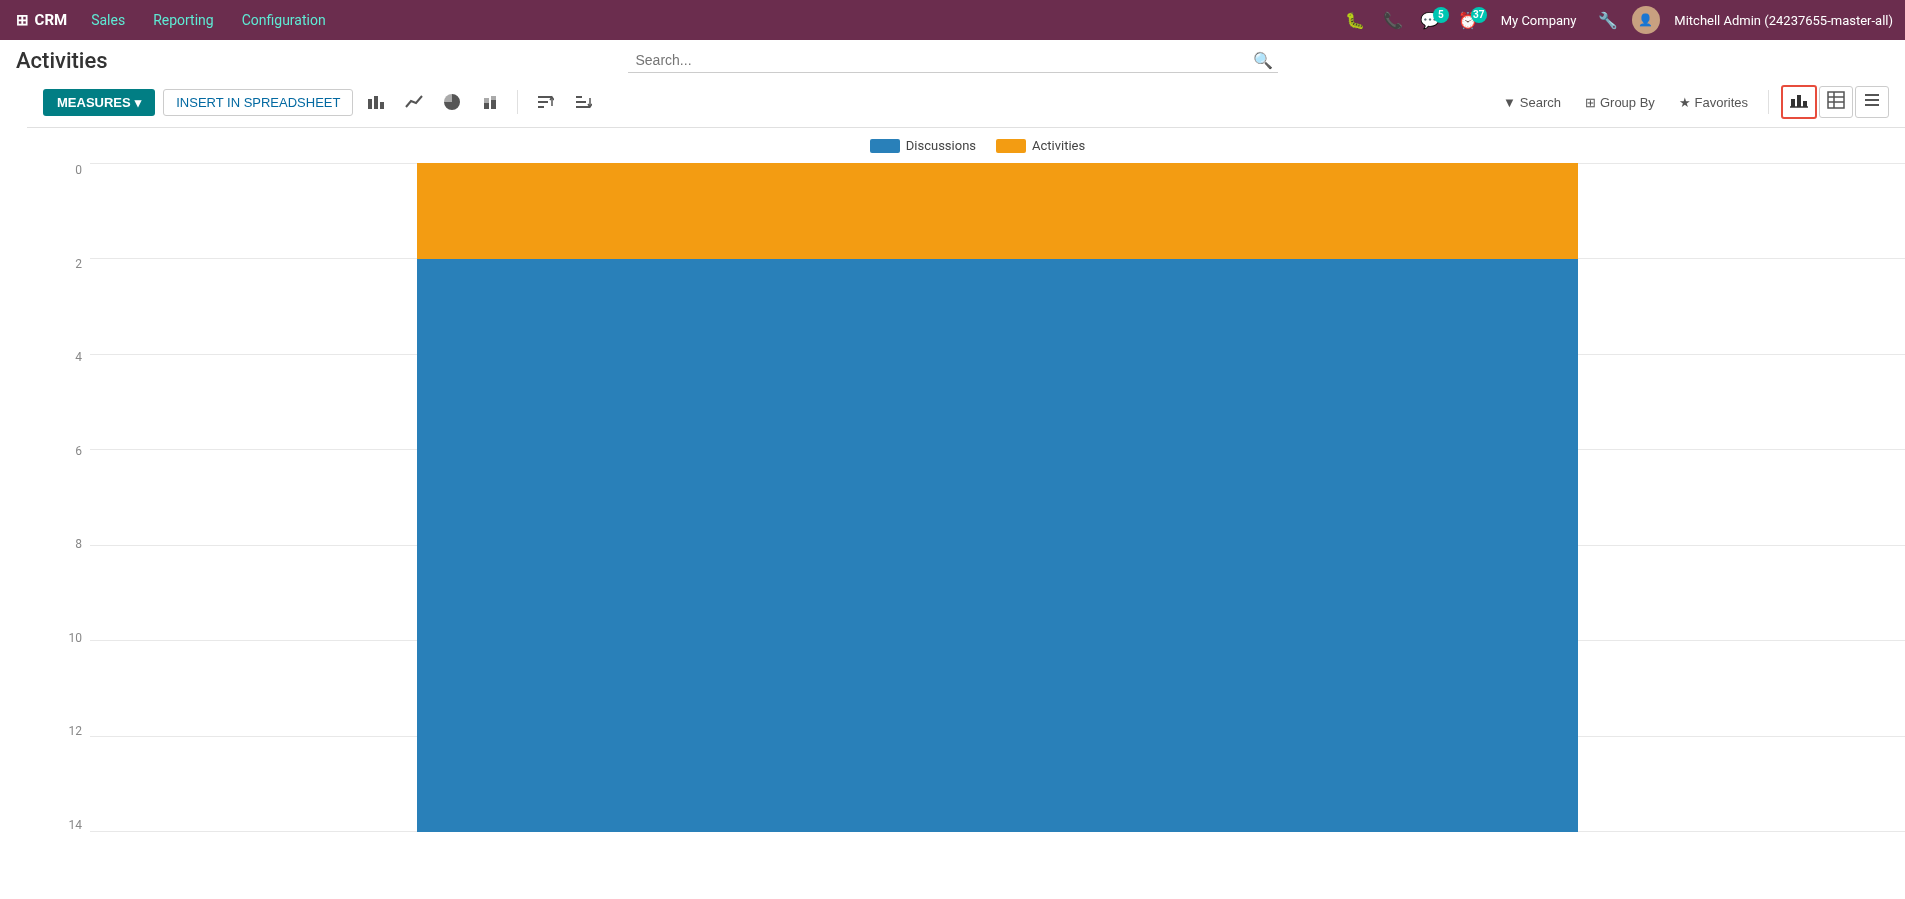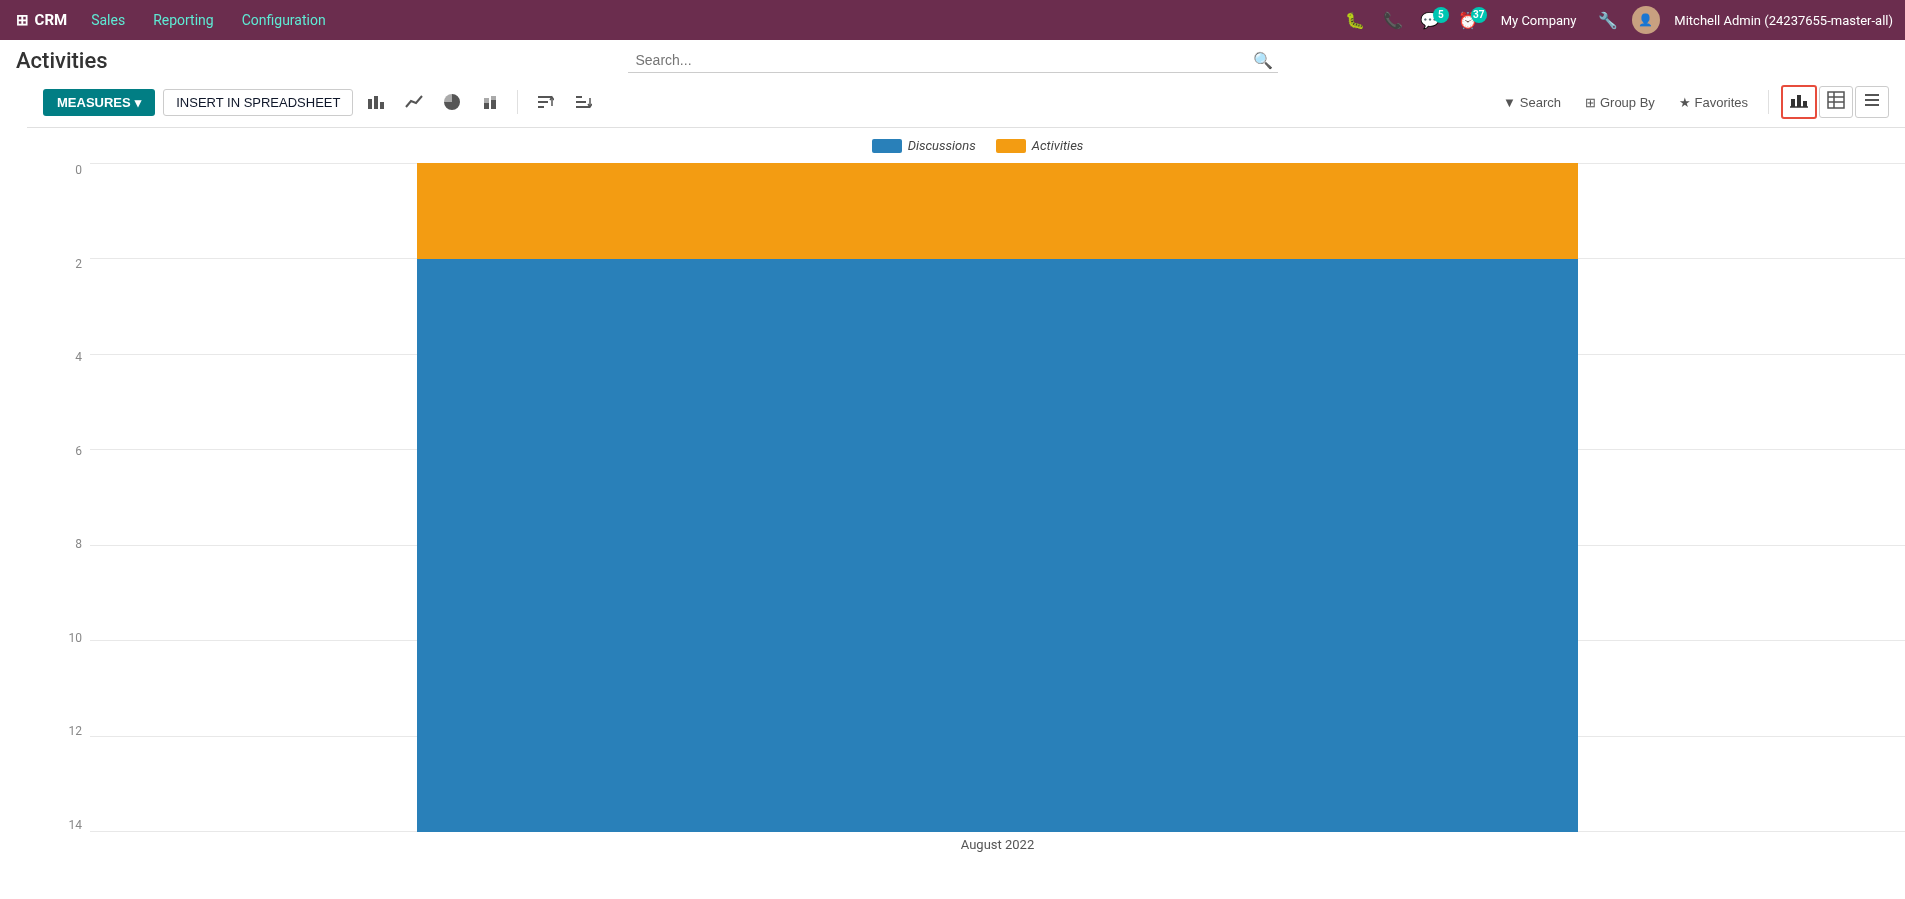--- a/index.html
+++ b/index.html
@@ -100,21 +100,21 @@
       font-weight: bold;
       border-radius: 3px;
       cursor: pointer;
       display: flex; align-items: center; gap: 4px;
     }
     .insert-spreadsheet-btn {
       background: transparent;
       border: 1px solid #ccc;
       padding: 5px 12px;
       font-size: 13px;
-      color: #0f172a;
+      color: #0369a1;
       cursor: pointer;
       border-radius: 3px;
     }
     .toolbar-icon-btn {
       background: transparent;
       border: none;
       cursor: pointer;
       padding: 4px 6px;
       font-size: 16px;
       color: #555;
@@ -161,21 +161,20 @@
       height: calc(100vh - 130px);
     }
 
     
     .chart-legend {
       display: flex;
       align-items: center;
       justify-content: center;
       gap: 20px;
       margin-bottom: 10px;
-      font-style: italic;
     }
     .legend-item {
       display: flex; align-items: center; gap: 6px;
       font-size: 13px; color: #444;
     }
     .legend-color {
       width: 30px; height: 14px;
       border-radius: 2px;
     }
 
@@ -436,16 +435,15 @@
 
       <div class="bars-area">
         <div class="bar-group">
 
           <div class="bar-segment-orange" style="flex: 0 0 14.3%;"></div>
 
           <div class="bar-segment-blue" style="flex: 0 0 85.7%;"></div>
         </div>
       </div>
 
-      <div class="x-axis">August 2022</div>
     </div>
   </div>
 </div>
 
 </body></html>

